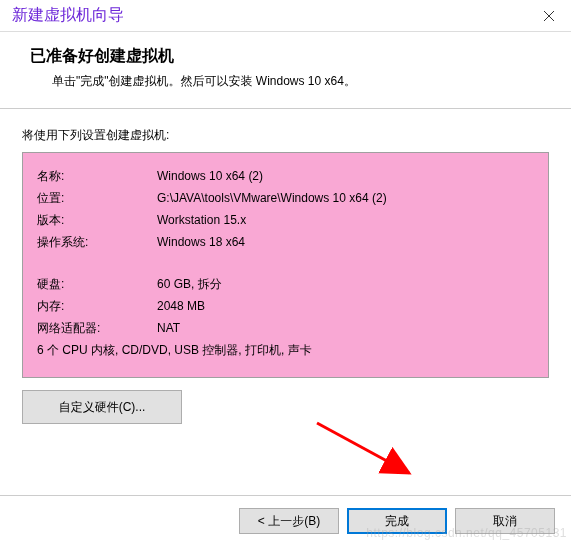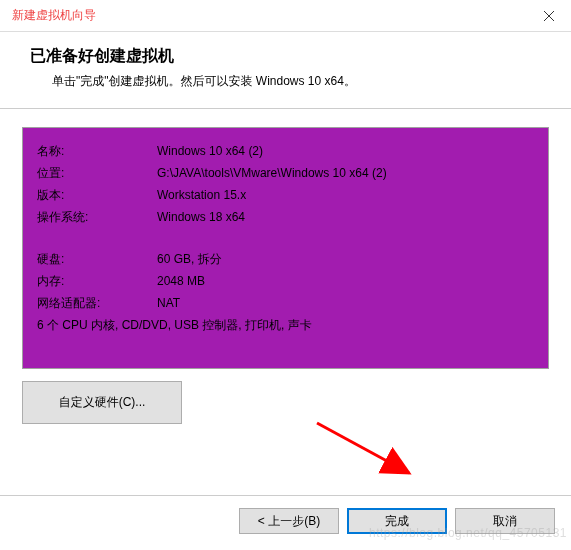--- a/index.html
+++ b/index.html
@@ -24,22 +24,22 @@
     }
     .titlebar {
       height: 32px;
       display: flex;
       align-items: center;
       justify-content: space-between;
       padding: 0 0 0 12px;
       border-bottom: 1px solid #ddd;
     }
     .title-text {
-      font-size: 12px;
-      color: #ef4444;
+      font-size: 16px;
+      color: #6d28d9;
     }
     .close-btn {
       width: 45px;
       height: 32px;
       display: flex;
       align-items: center;
       justify-content: center;
       font-size: 14px;
       color: #333;
       cursor: pointer;
@@ -65,22 +65,22 @@
       display: flex;
       flex-direction: column;
     }
     .content-label {
       font-size: 12px;
       color: #000;
       margin-bottom: 8px;
     }
     .settings-box {
       border: 1px solid #a0a0a0;
-      background: #a21caf;
-      padding: 12px 14px 32px 14px;
+      background: #f9a8d4;
+      padding: 12px 14px 16px 14px;
       margin-bottom: 12px;
     }
     .settings-table {
       width: 100%;
     }
     .settings-row {
       display: flex;
       line-height: 22px;
     }
     .settings-key {
@@ -90,21 +90,21 @@
     }
     .settings-value {
       flex: 1;
       color: #000;
     }
     .settings-gap {
       height: 20px;
     }
     .customize-btn {
       width: 160px;
-      height: 43px;
+      height: 34px;
       background: #e1e1e1;
       border: 1px solid #adadad;
       font-family: inherit;
       font-size: 12px;
       cursor: pointer;
       margin-bottom: 6px;
     }
     .spacer {
       flex: 1;
       position: relative;
@@ -158,20 +158,21 @@
       </svg>
     </div>
   </div>
 
   <div class="header-section">
     <div class="header-title">已准备好创建虚拟机</div>
     <div class="header-subtitle">单击"完成"创建虚拟机。然后可以安装 Windows 10 x64。</div>
   </div>
 
   <div class="content">
+    <div class="content-label">将使用下列设置创建虚拟机:</div>
 
     <div class="settings-box">
       <div class="settings-table">
         <div class="settings-row">
           <span class="settings-key">名称:</span>
           <span class="settings-value">Windows 10 x64 (2)</span>
         </div>
         <div class="settings-row">
           <span class="settings-key">位置:</span>
           <span class="settings-value">G:\JAVA\tools\VMware\Windows 10 x64 (2)</span>
@@ -216,14 +217,14 @@
       </svg>
     </div>
   </div>
 
   <div class="footer">
     <button class="footer-btn">&lt; 上一步(B)</button>
     <button class="footer-btn primary">完成</button>
     <button class="footer-btn">取消</button>
   </div>
 
-  <div class="watermark">https://blog.blog.net/qq_45705131</div>
+  <div class="watermark">https://blog.csdn.net/qq_45705131</div>
 </div>
 
 </body></html>

